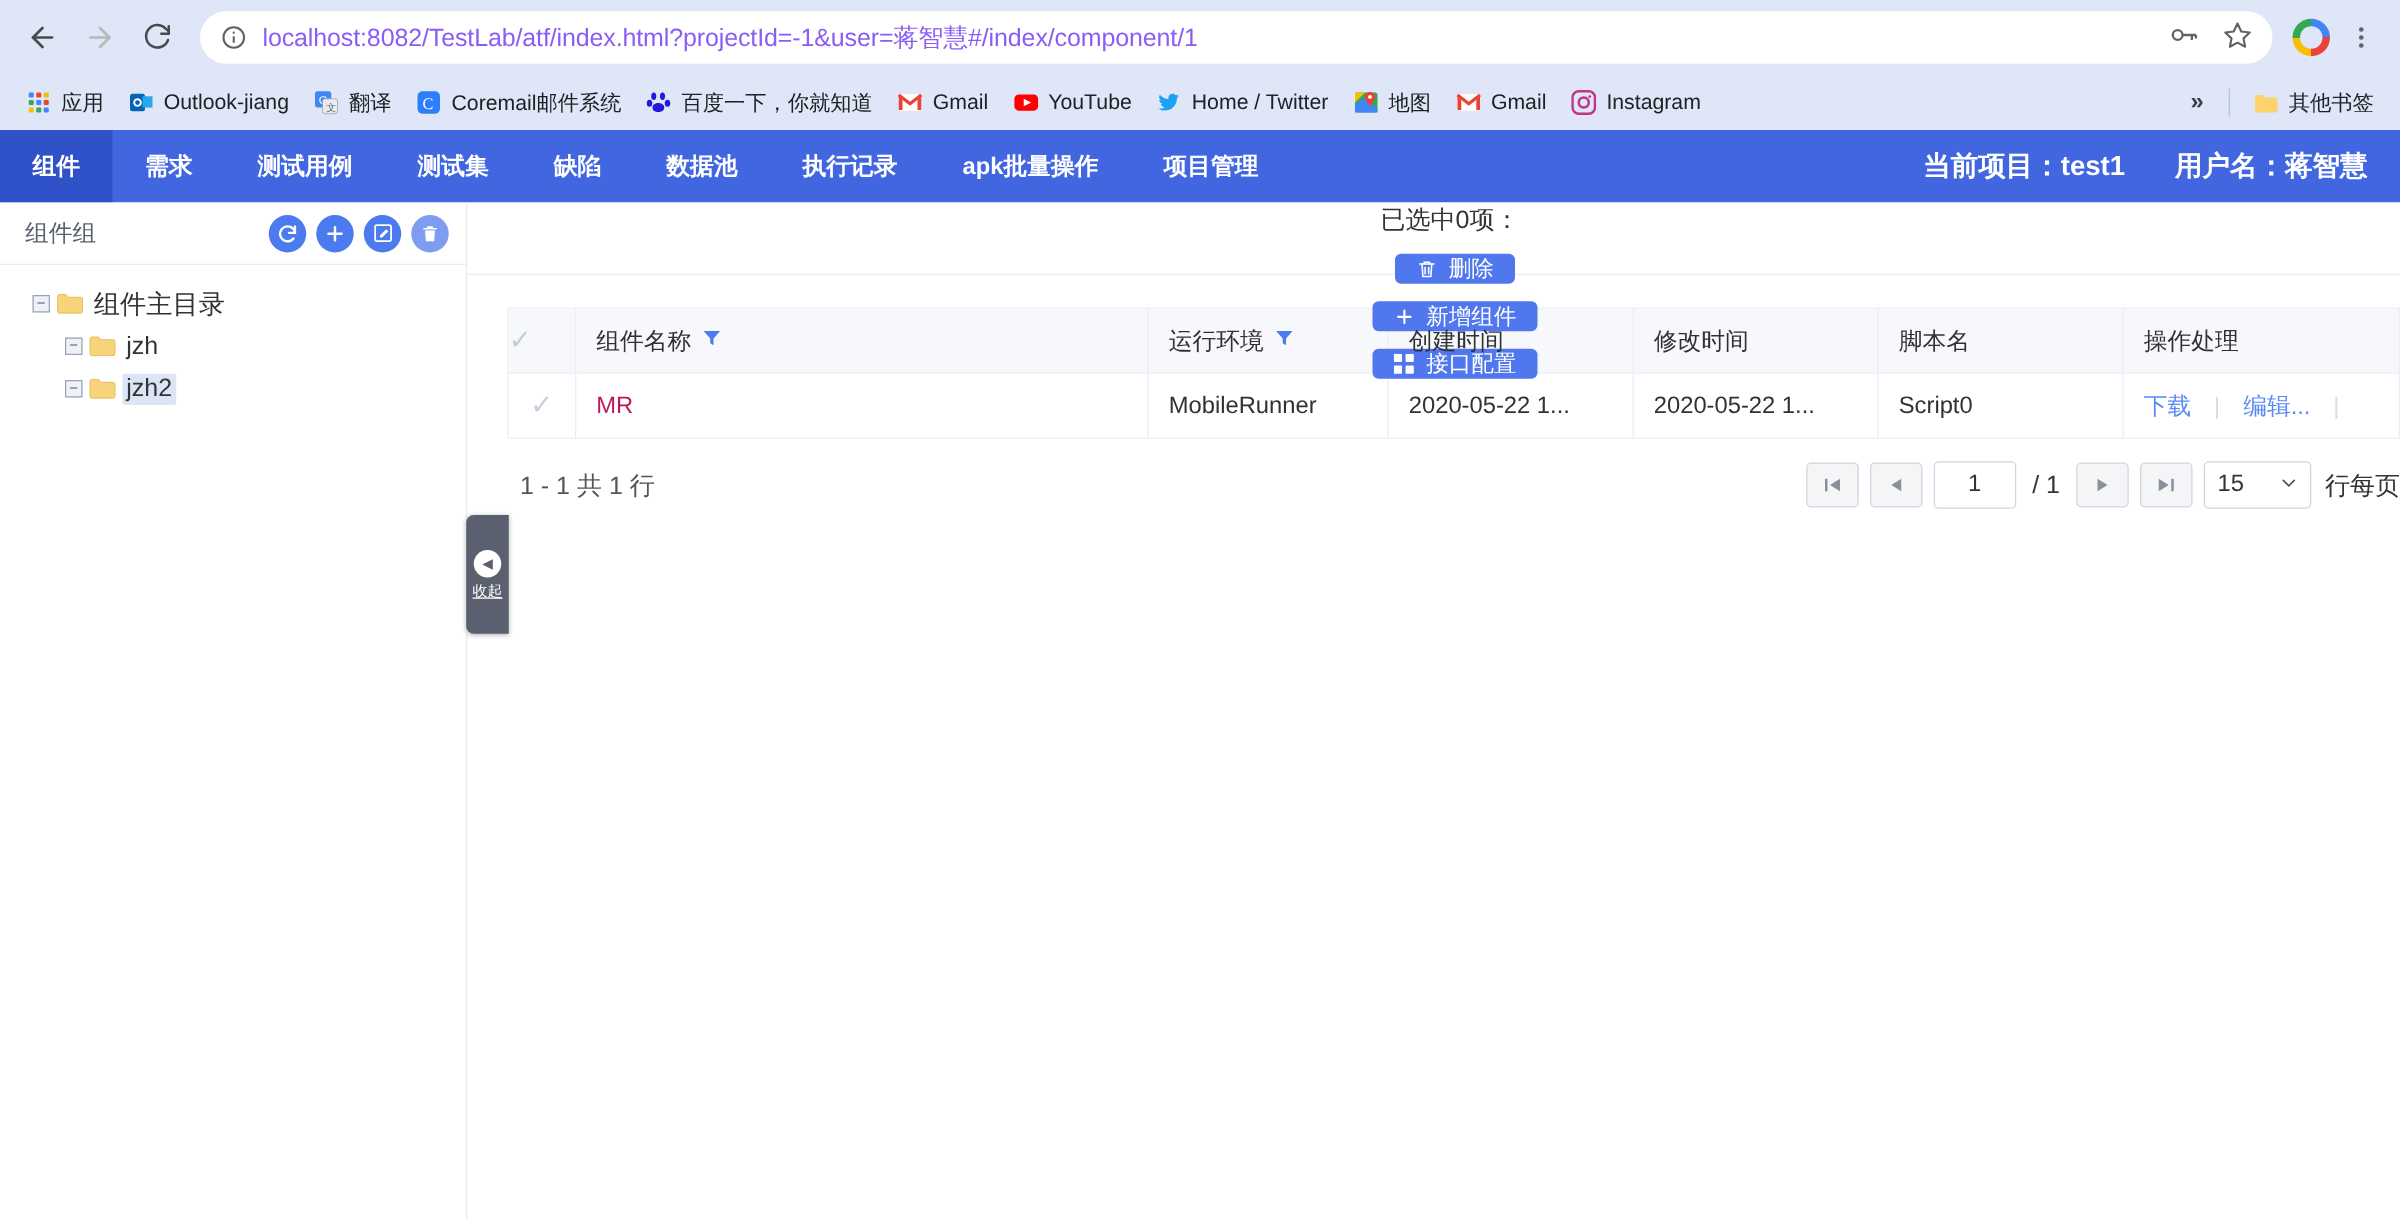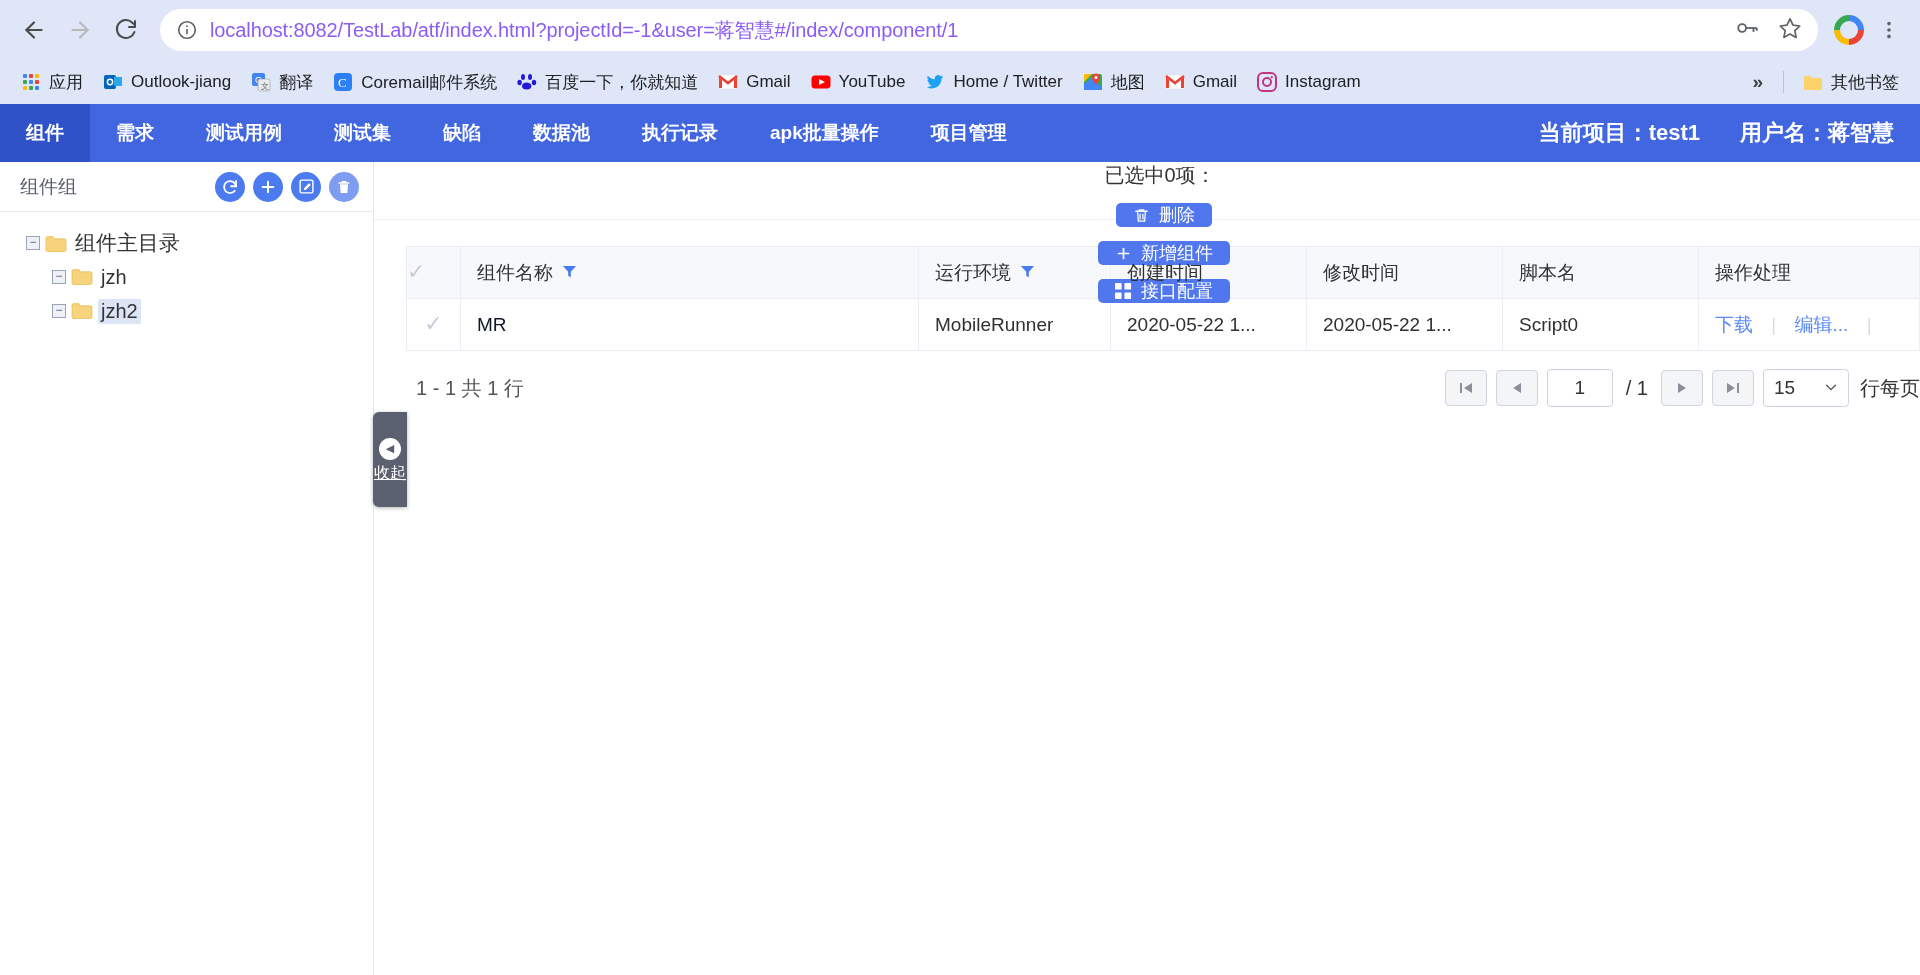--- a/index.html
+++ b/index.html
@@ -184,21 +184,21 @@
     color: #ffffff;
     box-shadow: 0 1px 4px rgba(0,0,0,.3);
     z-index: 5;
   }
   .collapse-circle {
     width: 22px; height: 22px; border-radius: 50%;
     background: #ffffff; color:#5b6070;
     display:flex; align-items:center; justify-content:center;
     font-size: 11px;
   }
-  .collapse-text { font-size: 16px; line-height: 1.05; text-align:right;text-decoration:underline; }
+  .collapse-text { font-size: 12px; line-height: 1.05; text-align:right;text-decoration:underline; }
 
   
   .content { flex: 1 1 auto; background: #ffffff; position: relative; }
 
   .toolbar {
     height: 58px;
     display: flex; align-items: center;
     padding-left: 34px;
     gap: 14px;
     border-bottom: 1px solid #eceef4;
@@ -240,21 +240,21 @@
     border-left: none;
     background: #fff;
     overflow: hidden; white-space: nowrap; text-overflow: ellipsis;
   }
   .th-inner { display: flex; align-items: center; gap: 9px; }
   .filter-ico { color: #4a7cf0; }
   .chk-cell { width: 54px; text-align: center; padding:0 !important; }
   .chk {
     color: #c7ccd8; font-size: 22px; line-height: 1;
   }
-  .link-blue { color: #0f172a; }
+  .link-blue { color: #be185d; }
   .op-link { color: #5a8af5; }
   .op-sep { color: #d8dce6; margin: 0 13px; }
 
   .pager {
     display: flex; align-items: center;
     padding: 18px 0 0 0;
     font-size: 20px; color: #444;
   }
   .pager-left { padding-left: 10px; color:#555; }
   .pager-right { margin-left: auto; display: flex; align-items: center; gap: 9px; padding-right: 0; }

